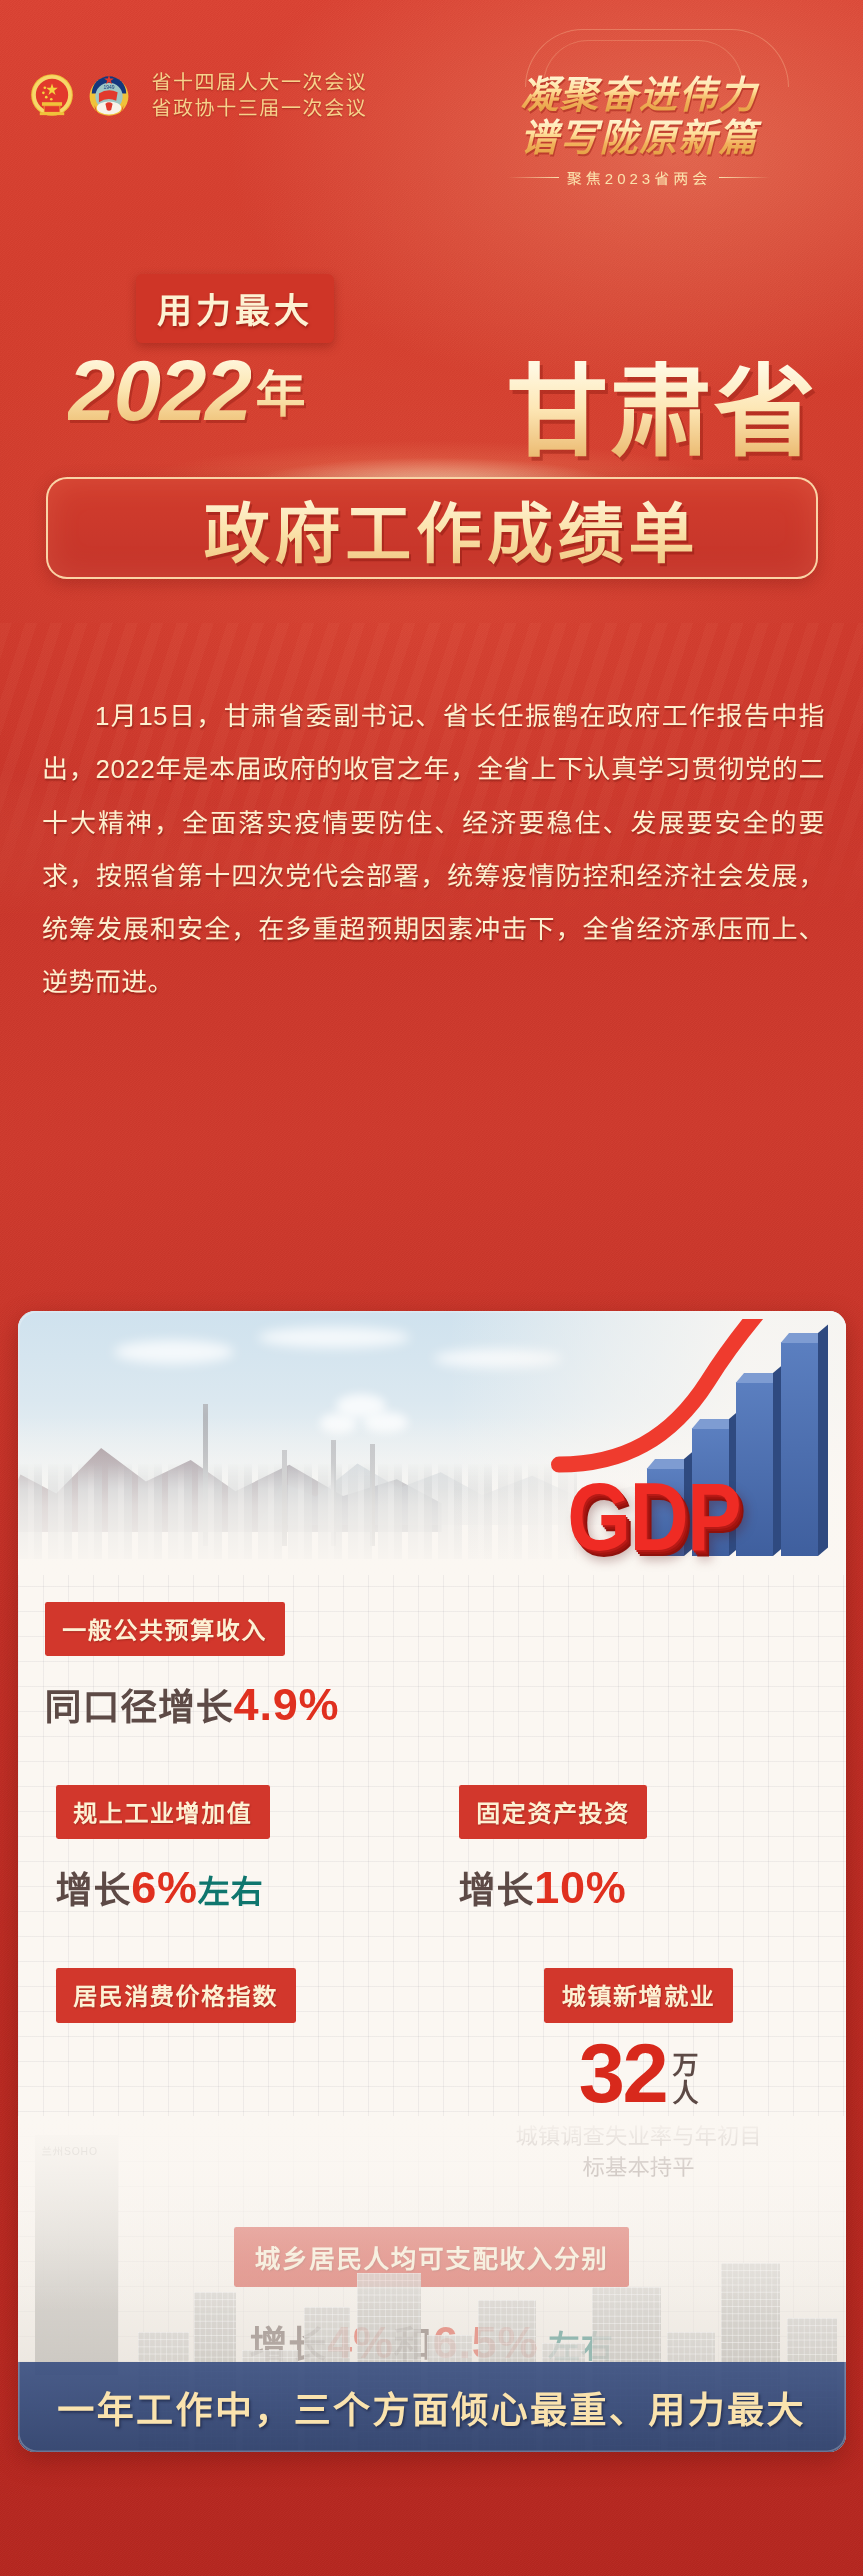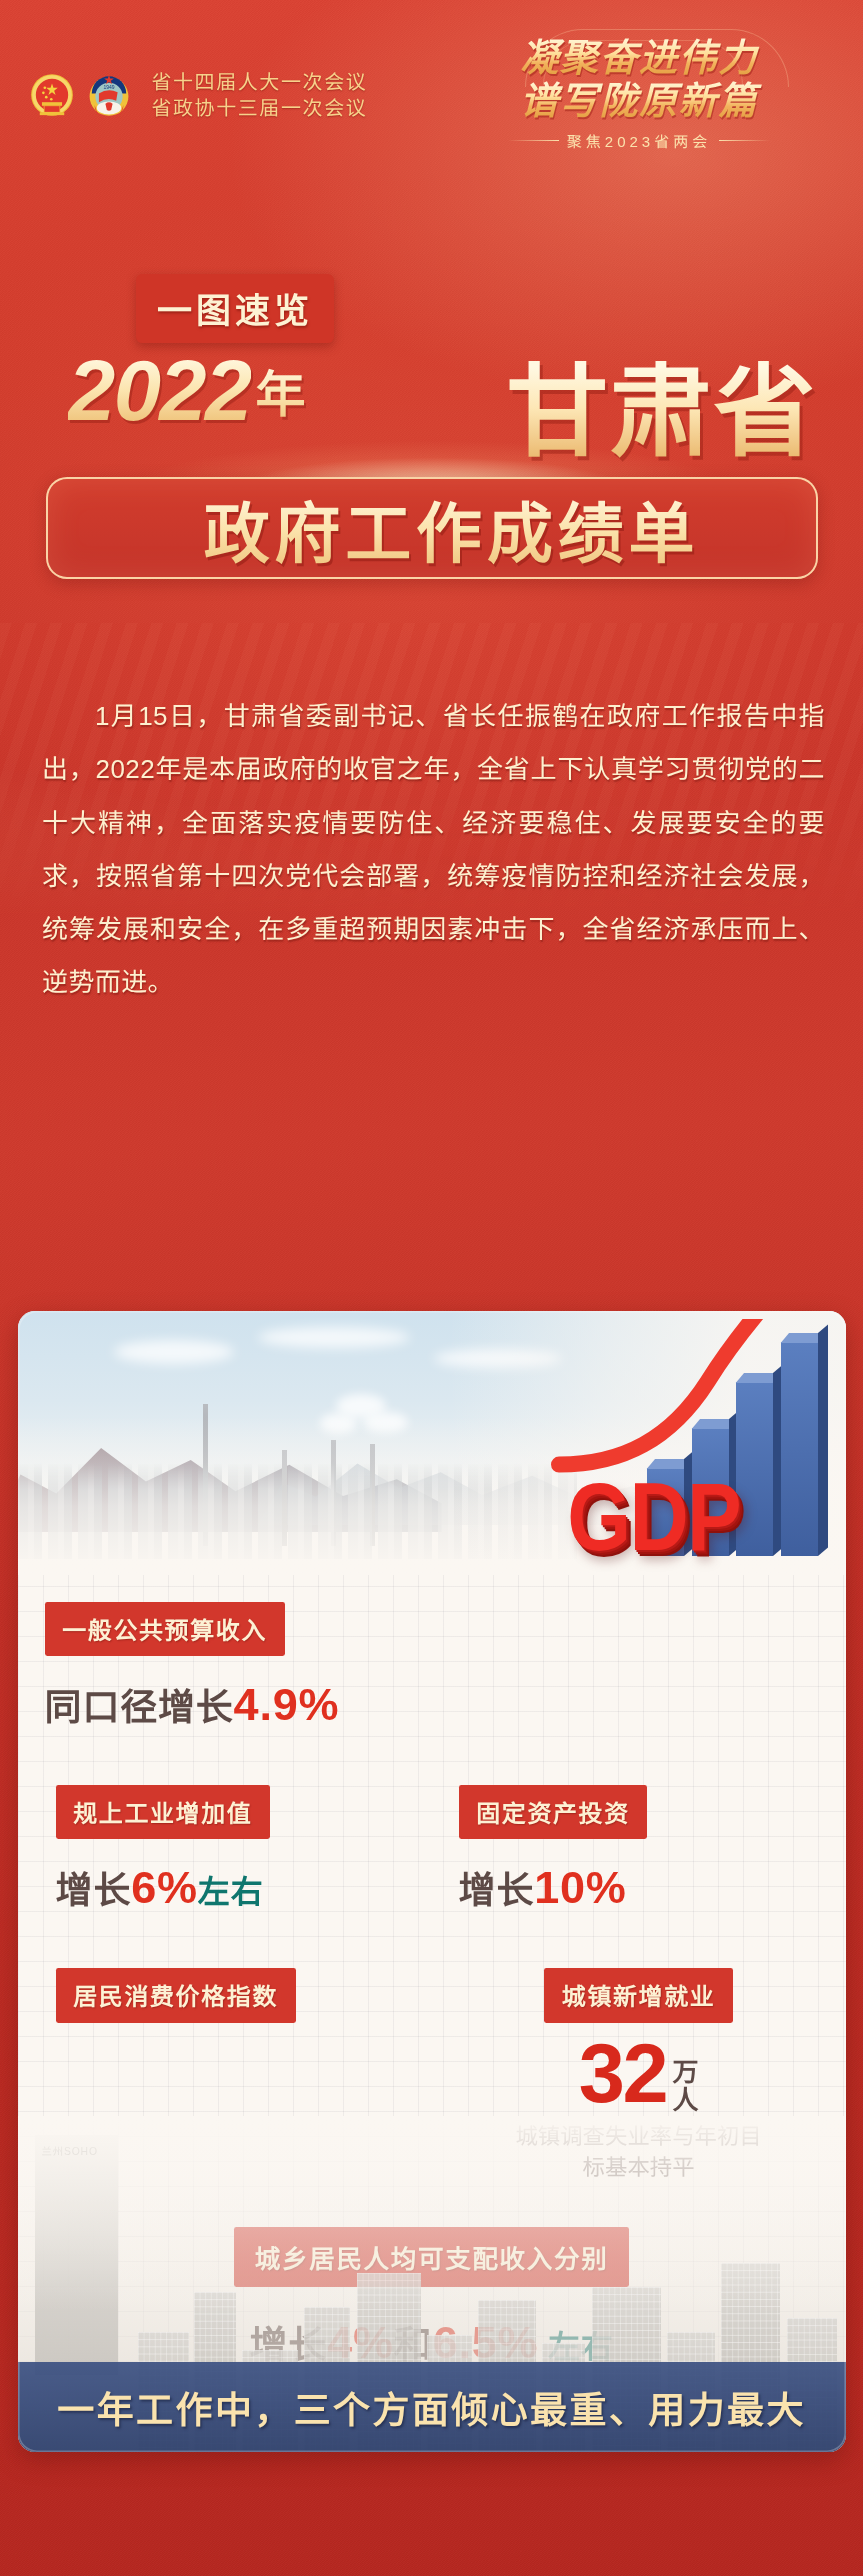--- a/index.html
+++ b/index.html
@@ -32,20 +32,21 @@
     font-size:20px; letter-spacing:1.6px; font-weight:400;
     text-shadow:0 0.8px 1.6px rgba(120,20,10,.5);
   }
   .banner-right{ position:absolute; right:24px; top:38px; width:400px; text-align:center; }
   .banner-l1,.banner-l2{
     font-size:38px; font-weight:bold; letter-spacing:1.6px; line-height:1.08;
     font-style:italic;
     background:linear-gradient(180deg,#fff3cf 6%,#ffdf9a 38%,#f2b25c 62%,#e09a3c 100%);
     -webkit-background-clip:text; background-clip:text; color:transparent;
     filter:drop-shadow(1.6px 2.4px 0 rgba(150,25,15,.45));
+    margin-top:37px;
   }
   .banner-l2{ margin-top:1.6px; }
   .banner-sub{
     margin-top:8px; color:#fbe2ad; font-size:15px; letter-spacing:4px;
     display:flex; align-items:center; justify-content:center; gap:8px;
   }
   .banner-sub .rule{ height:0.8px; width:51px; background:linear-gradient(90deg,rgba(251,226,173,0),#fbe2ad); }
   .banner-sub .rule.r{ background:linear-gradient(270deg,rgba(251,226,173,0),#fbe2ad); }
   .arch{
     position:absolute; right:74px; top:29px; width:264px; height:58px; opacity:.40;
@@ -197,21 +198,21 @@
     font-size:24px; font-weight:bold; letter-spacing:1.6px;
     padding:8.8px 17.6px 10.4px; border-radius:2.4px;
     text-shadow:0.8px 0.8px 1.6px rgba(110,18,12,.45);
   }
   .val{
     margin-top:21px; font-size:37px; font-weight:bold; color:#5d4a46;
     letter-spacing:0.8px;
   }
   .val .num{ color:#e0301f; font-size:45px; }
   .val .suffix{ font-size:32px; color:#0f766e; }
-  .big-wrap{ margin-top:12.8px; display:flex; align-items:flex-end; }
+  .big-wrap{ margin-top:12.8px; display:flex; align-items:center; }
   .big-num{
     font-size:83px; font-weight:bold; color:#d8291c; line-height:.95; letter-spacing:-2.4px;
   }
   .big-unit{
     margin-left:6.4px; font-size:26px; font-weight:bold; color:#5d4a46;
     line-height:1.08; padding-top:8px;
   }
   .note{ margin-top:6.4px; font-size:22.4px; color:#5d4a46; line-height:1.42; max-width:264px; }
   
   .fullrow{ margin-top:43px; text-align:center; position:relative; }
@@ -308,21 +309,21 @@
         <span class="rule"></span>
         <span>聚焦2023省两会</span>
         <span class="rule r"></span>
       </div>
     </div>
   </div>
 
   <div class="hero">
     <div class="hero-glow"></div>
     <div class="badge-quick">
-      <span>一图速览</span>
+      <span>用力最大</span>
     </div>
     <div class="hero-year">
       <span class="y-num">2022</span>
       <span class="y-chr">年</span>
     </div>
     <div class="hero-prov">甘肃省</div>
     <div class="hero-box">
       <span>政府工作成绩单</span>
     </div>
   </div>

